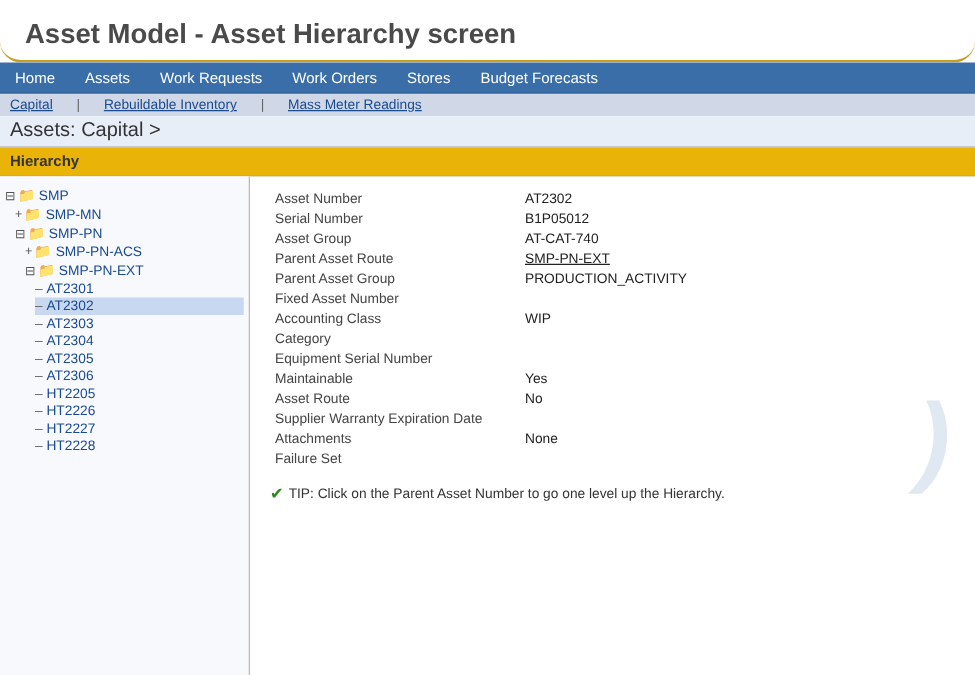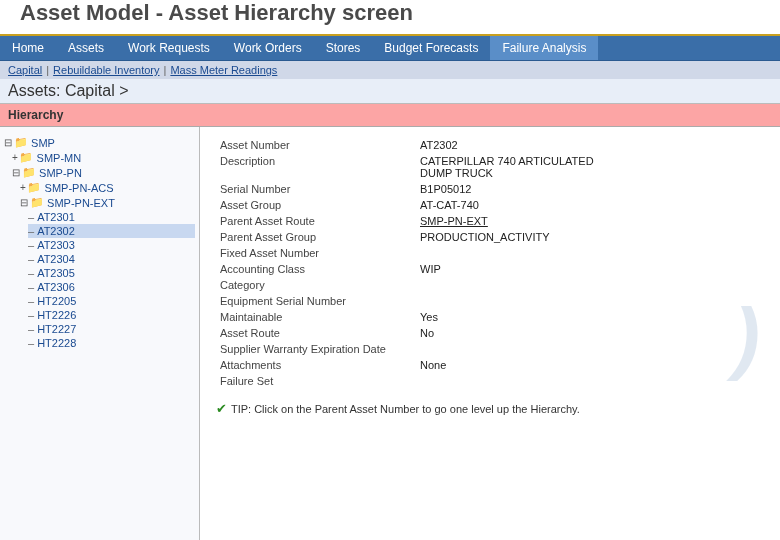--- a/index.html
+++ b/index.html
@@ -9,23 +9,24 @@
       background: #fff;
       width: 780px;
       height: 540px;
       overflow: hidden;
     }
 
     .page-title {
       font-size: 22px;
       font-weight: bold;
       color: #4a4a4a;
-      padding: 0 20px 8px 20px;
+      padding: 14px 20px 8px 20px;
       border-bottom: 2px solid #c8a020;
       margin-bottom: 0;
+      border-radius: 17px;
     }
 
     .nav-bar {
       display: flex;
       background: #3a6ea8;
       padding: 0;
       border-bottom: 1px solid #2a5a90;
     }
 
     .nav-item {
@@ -38,21 +39,21 @@
 
     .nav-item.active {
       background: #5a8ec8;
     }
 
     .sub-nav {
       display: flex;
       background: #d0d8e8;
       padding: 3px 8px;
       align-items: center;
-      gap: 4px;
+      gap: 19px;
       font-size: 11px;
     }
 
     .sub-nav-item {
       color: #1a4a90;
       cursor: pointer;
       text-decoration: underline;
     }
 
     .sub-nav-sep {
@@ -66,21 +67,21 @@
       background: #e8eef8;
       border-bottom: 1px solid #bbb;
     }
 
     .section-header {
       padding: 4px 8px;
       font-size: 12px;
       font-weight: bold;
       color: #333;
       border-bottom: 1px solid #aaa;
-      background: #fca5a5;
+      background: #eab308;
     }
 
     .main-content {
       display: flex;
       height: calc(540px - 120px);
       overflow: hidden;
     }
 
     .sidebar {
       width: 200px;
@@ -197,21 +198,20 @@
 
 <div class="page-title">Asset Model - Asset Hierarchy screen</div>
 
 <nav class="nav-bar">
   <div class="nav-item">Home</div>
   <div class="nav-item">Assets</div>
   <div class="nav-item">Work Requests</div>
   <div class="nav-item">Work Orders</div>
   <div class="nav-item">Stores</div>
   <div class="nav-item">Budget Forecasts</div>
-  <div class="nav-item active">Failure Analysis</div>
 </nav>
 
 <div class="sub-nav">
   <span class="sub-nav-item">Capital</span>
   <span class="sub-nav-sep">|</span>
   <span class="sub-nav-item">Rebuildable Inventory</span>
   <span class="sub-nav-sep">|</span>
   <span class="sub-nav-item">Mass Meter Readings</span>
 </div>
 
@@ -304,24 +304,20 @@
 
   <div class="detail-panel">
     <div class="watermark">)</div>
     <table class="detail-table">
       <tbody>
           <tr>
         <td class="label-cell">Asset Number</td>
         <td class="value-cell">AT2302</td>
       </tr>
       <tr>
-        <td class="label-cell">Description</td>
-        <td class="value-cell">CATERPILLAR 740 ARTICULATED<br>DUMP TRUCK</td>
-      </tr>
-      <tr>
         <td class="label-cell">Serial Number</td>
         <td class="value-cell">B1P05012</td>
       </tr>
       <tr>
         <td class="label-cell">Asset Group</td>
         <td class="value-cell">AT-CAT-740</td>
       </tr>
       <tr>
         <td class="label-cell">Parent Asset Route</td>
         <td class="value-cell link-value">SMP-PN-EXT</td>

